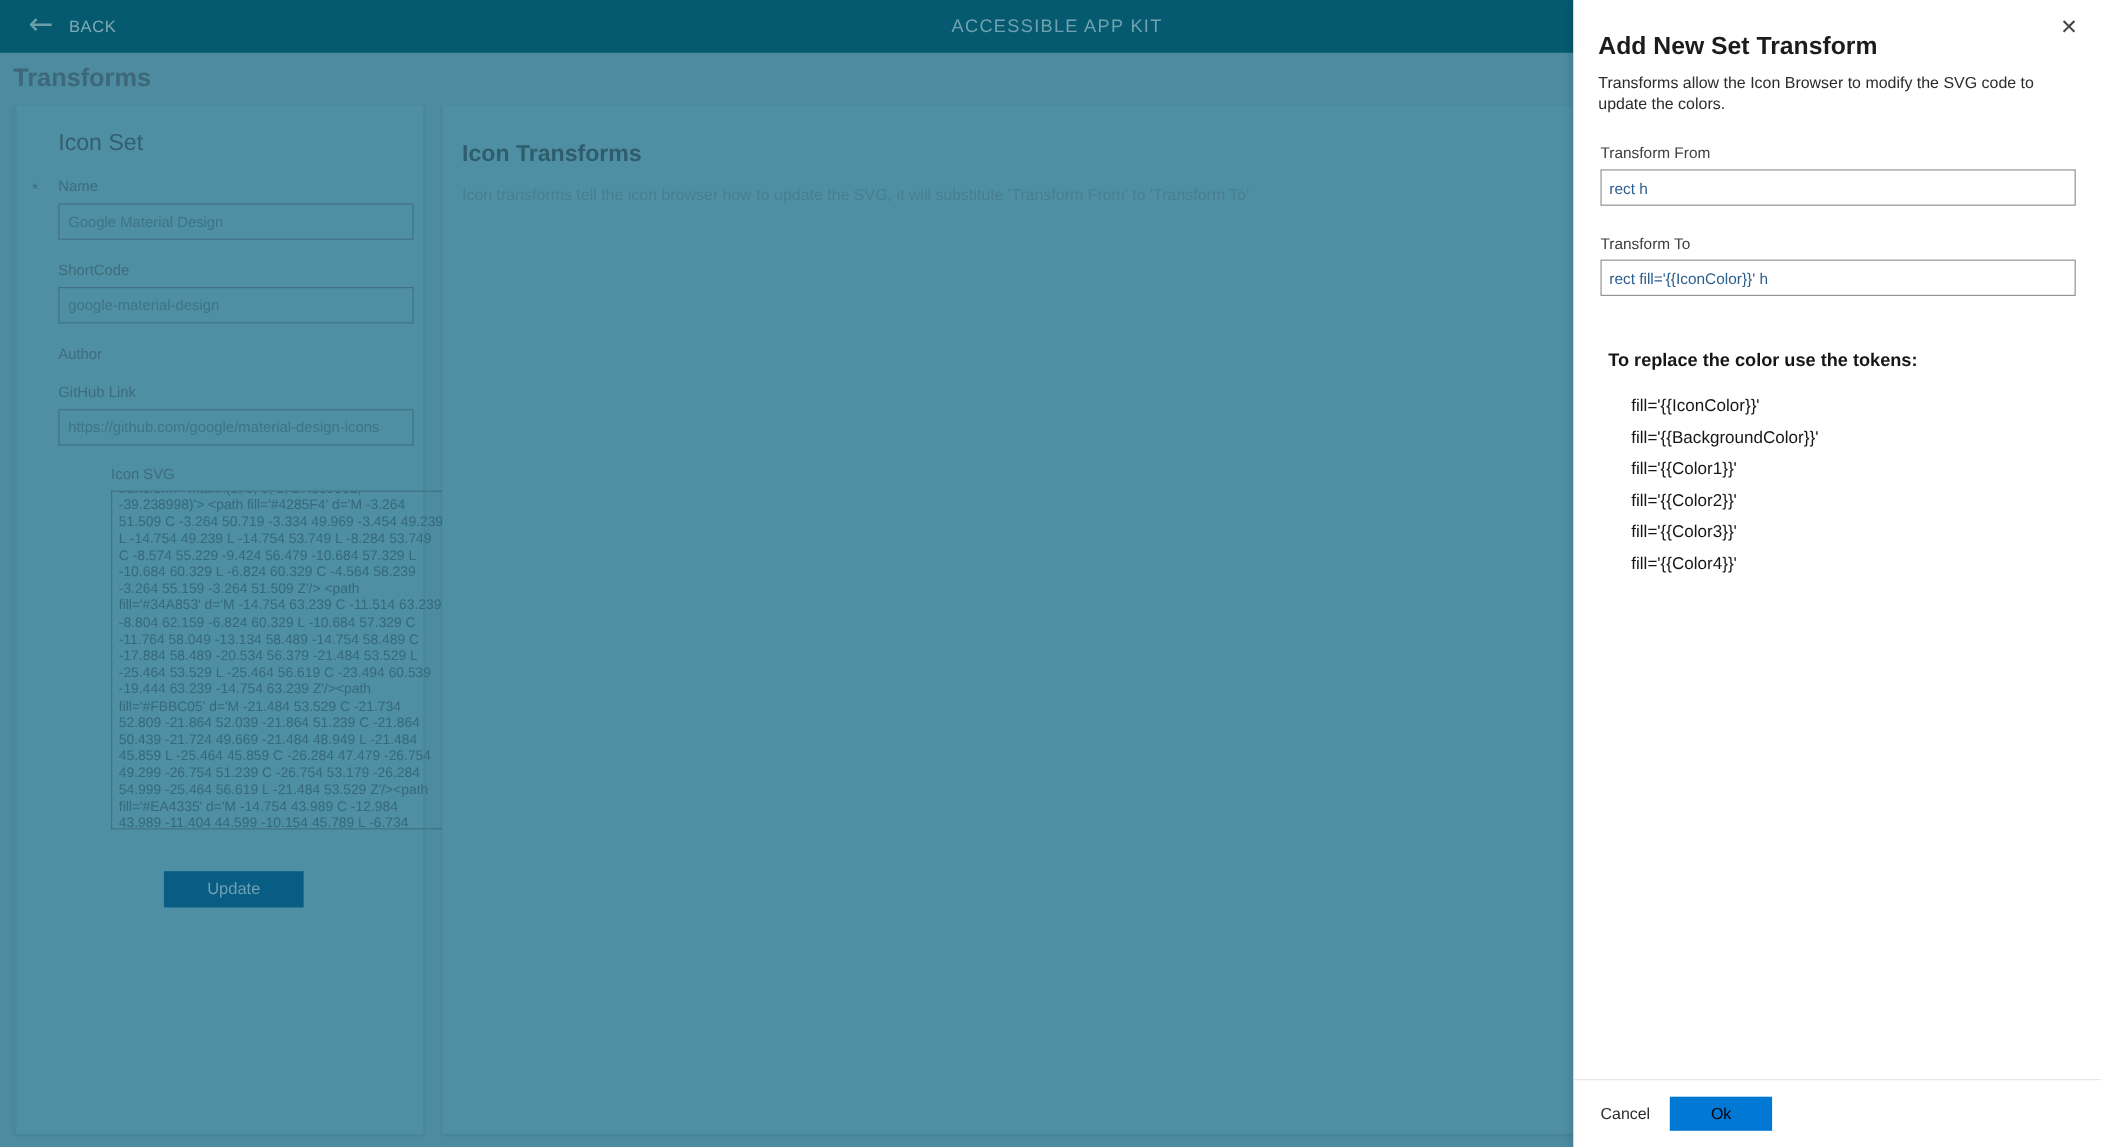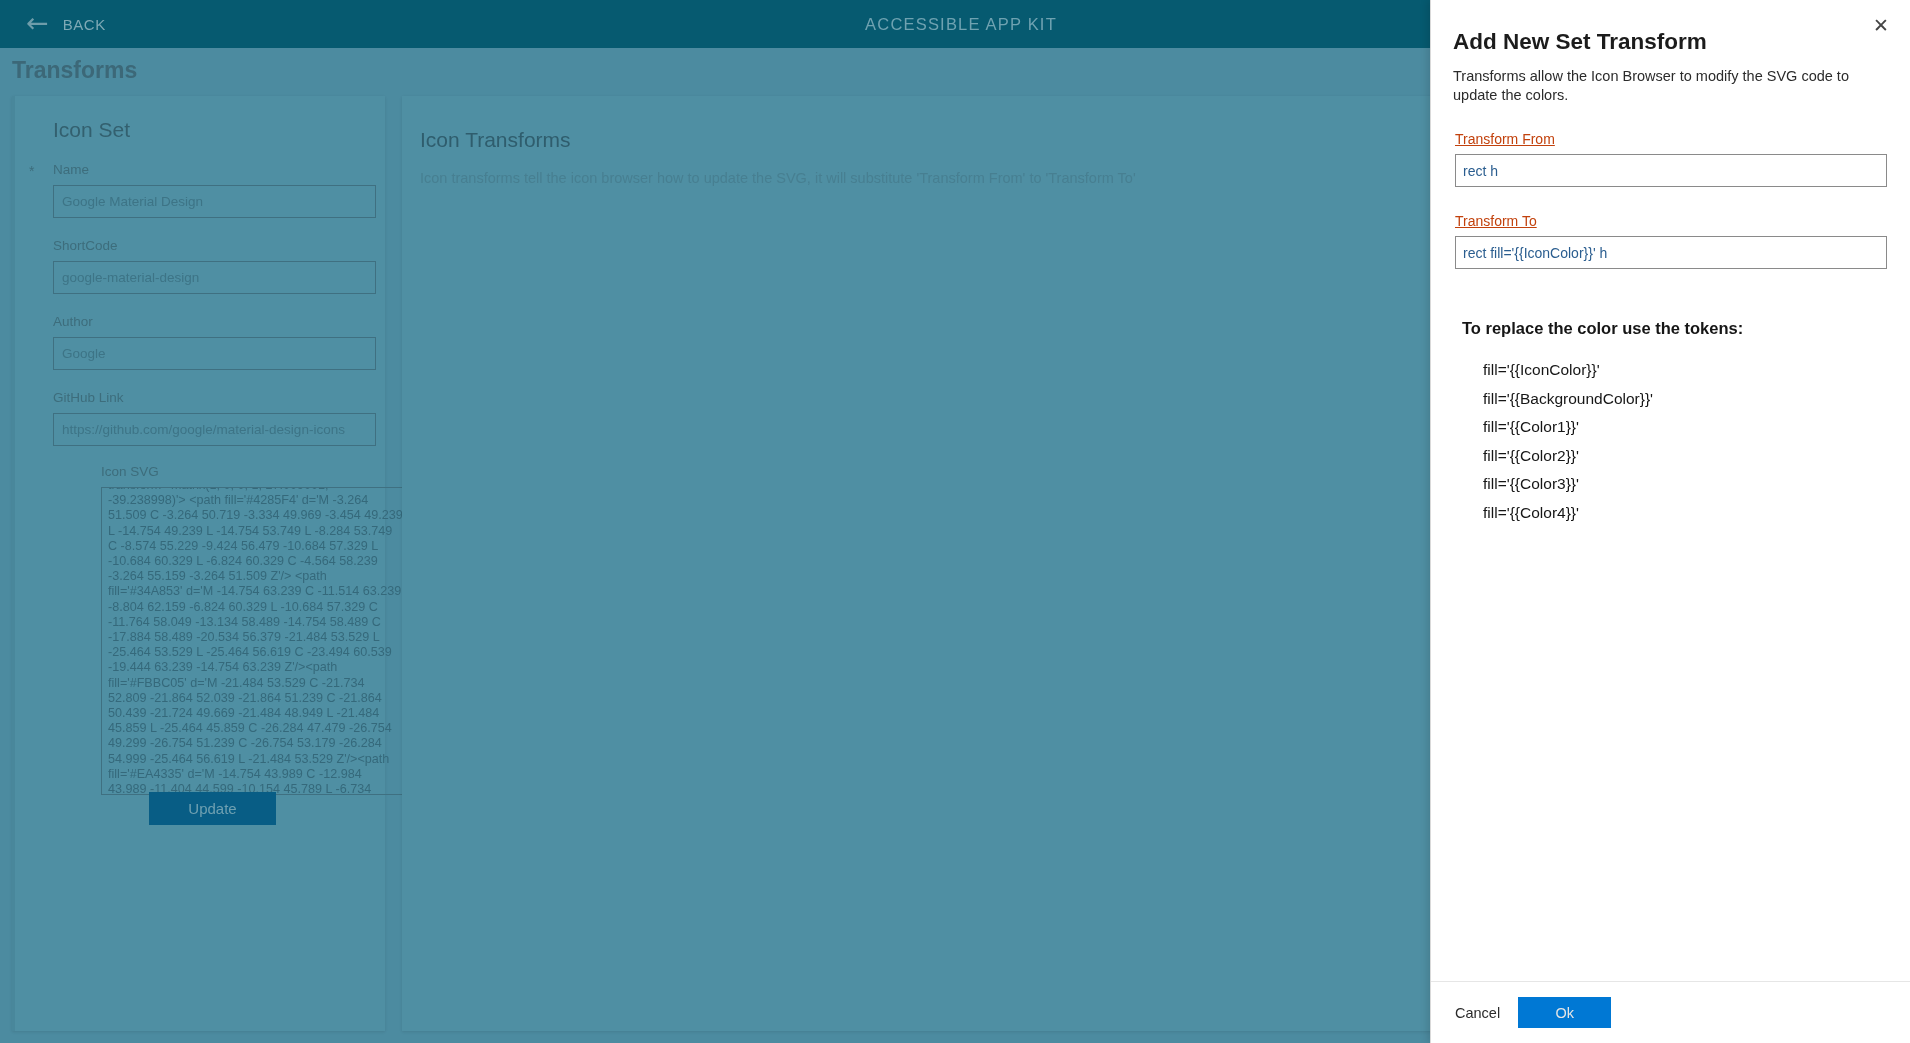--- a/index.html
+++ b/index.html
@@ -193,21 +193,21 @@
     top: 96px;
     width: 1068px;
     height: 935px;
     background: #4f8fa3;
     box-shadow: 0 1px 3px rgba(0,0,0,0.10);
   }
   #icon-transforms-title {
     margin: 32px 0 0 18px;
     font-size: 21px;
     color: #2f5d6d;
-    font-weight: normal;
+    font-weight: bold;
   }
   #icon-transforms-desc {
     margin: 18px 0 0 18px;
     font-size: 14.5px;
     color: #477f91;
   }
 
   
   #modal-panel {
     position: absolute;
@@ -247,24 +247,23 @@
     margin: 12px 22px 0 22px;
     font-size: 14.5px;
     color: #2b2b2b;
     line-height: 19px;
     width: 420px;
   }
 
   .m-field-group { margin: 26px 0 0 24px; width: 432px; }
   .m-field-label {
     font-size: 14px;
-    color: #c2410c;
+    color: #404040;
     display: block;
     margin-bottom: 7px;
-    text-decoration: underline;
   }
   .m-field-input {
     width: 432px;
     height: 33px;
     border: 1px solid #8a8a8a;
     background: #ffffff;
     color: #2a5d8f;
     font-size: 14px;
     font-family: "Liberation Sans", sans-serif;
     padding: 0 7px;
@@ -303,21 +302,21 @@
     color: #2b2b2b;
     font-family: "Liberation Sans", sans-serif;
     cursor: default;
     padding: 6px 2px;
   }
   #ok-button {
     width: 93px;
     height: 31px;
     background: #0078d4;
     border: none;
-    color: #e5e5e5;
+    color: #000000;
     font-size: 14.5px;
     font-family: "Liberation Sans", sans-serif;
     cursor: default;
   }
 </style>
 </head>
 <body>
 
 <div id="app-backdrop">
 
@@ -340,21 +339,20 @@
       <input class="field-input" type="text" value="Google Material Design" style="">
     </div>
 
     <div class="field-group">
       <label class="field-label">ShortCode</label>
       <input class="field-input" type="text" value="google-material-design" style="">
     </div>
 
     <div class="field-group">
       <label class="field-label">Author</label>
-      <input class="field-input" type="text" value="Google" style="">
     </div>
 
     <div class="field-group">
       <label class="field-label">GitHub Link</label>
       <input class="field-input" type="text" value="https://github.com/google/material-design-icons" style="">
     </div>
 
     <div id="svg-field-group">
       <label class="field-label">Icon SVG</label>
       <div id="svg-textarea-wrap">

